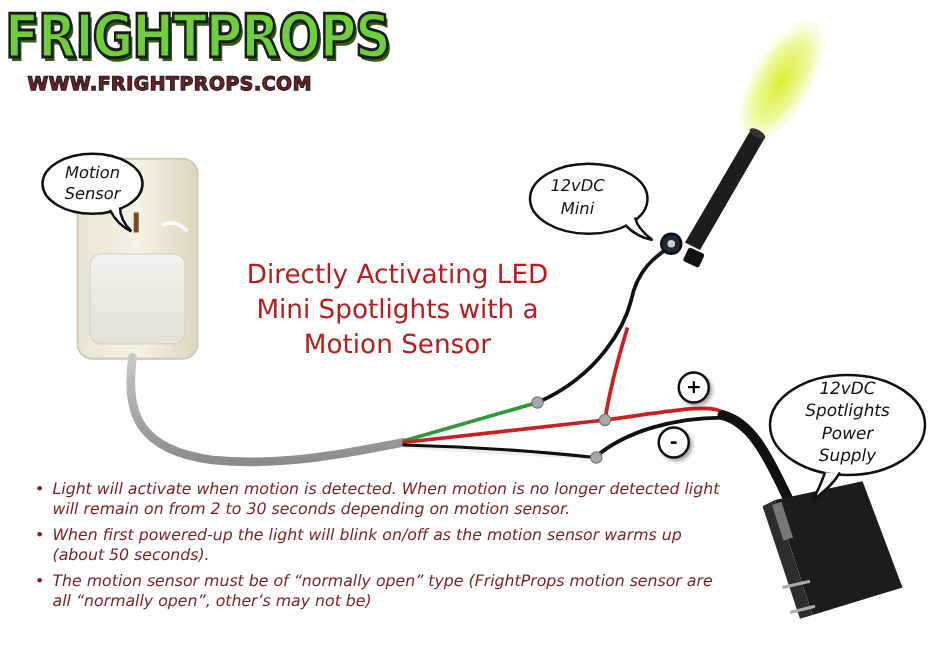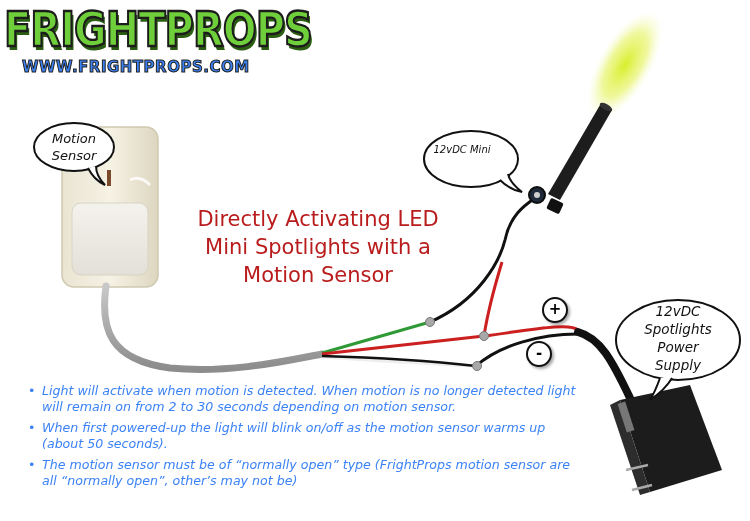--- a/index.html
+++ b/index.html
@@ -1,23 +1,23 @@
 <!DOCTYPE html>
 <html><head>
 <meta charset="utf-8">
 <style>
   html, body { margin: 0; padding: 0; background: #ffffff; }
   body { width: 750px; height: 521px; position: relative; overflow: hidden; font-family: "DejaVu Sans", sans-serif; }
   .canvas { position: absolute; left: 0; top: 0; width: 750px; height: 521px; }
   .logo { position: absolute; left: 4px; top: 2px; width: 250px; height: 78px; }
   .logo-main { position: absolute; left: 0; top: 0; font-family: "DejaVu Sans", sans-serif; font-weight: bold; font-size: 40px; letter-spacing: -1px; color: #6fcf3a; -webkit-text-stroke: 2px #1c1c1c; text-shadow: 2px 3px 0 #2b5e12; transform: scaleY(1.2); transform-origin: top left; white-space: nowrap; }
-  .logo-url { position: absolute; left: 18px; top: 56px; font-family: "DejaVu Sans", sans-serif; font-weight: bold; font-size: 15px; letter-spacing: 0.5px; color: #3b82f6; -webkit-text-stroke: 1px #222; white-space: nowrap; }
+  .logo-url { position: absolute; left: 18px; top: 56px; font-family: "DejaVu Sans", sans-serif; font-weight: bold; font-size: 15px; letter-spacing: 0.5px; color: #7f1d1d; -webkit-text-stroke: 1px #222; white-space: nowrap; }
   .title { position: absolute; left: 178px; top: 205px; width: 280px; text-align: center; font-family: "DejaVu Sans", sans-serif; font-size: 21px; line-height: 28px; color: #b91c1c; }
   .bubble-text { position: absolute; text-align: center; font-family: "DejaVu Sans", sans-serif; font-style: italic; color: #111; }
-  .bullets { position: absolute; left: 28px; top: 383px; width: 560px; margin: 0; padding: 0; list-style: none; font-family: "DejaVu Sans", sans-serif; font-style: italic; font-size: 12.6px; line-height: 15.5px; color: #3b82f6; }
+  .bullets { position: absolute; left: 28px; top: 383px; width: 560px; margin: 0; padding: 0; list-style: none; font-family: "DejaVu Sans", sans-serif; font-style: italic; font-size: 12.6px; line-height: 15.5px; color: #7f1d1d; }
   .bullets li { position: relative; padding-left: 14px; margin-bottom: 6px; }
   .bullets li::before { content: "•"; position: absolute; left: 0; top: 0; font-style: normal; }
   .pol { position: absolute; width: 22px; height: 22px; border: 2px solid #111; border-radius: 50%; background: #fff; text-align: center; font-family: "DejaVu Sans", sans-serif; font-weight: bold; font-size: 15px; line-height: 21px; box-shadow: 2px 2px 3px rgba(0,0,0,0.35); }
 </style>
 </head>
 <body>
 
 <svg class="canvas" width="750" height="521" viewBox="0 0 750 521" xmlns="http://www.w3.org/2000/svg">
   <defs>
     <linearGradient id="sensorBody" x1="0" x2="1" y1="0" y2="0">
@@ -105,21 +105,21 @@
   <div>Directly Activating LED</div>
   <div>Mini Spotlights with a</div>
   <div>Motion Sensor</div>
 </div>
 
 <div class="bubble-text" style="left:36px; top:130px; width:76px; font-size:13px; line-height:17px;">
   <div>Motion</div>
   <div>Sensor</div>
 </div>
 
-<div class="bubble-text" style="left:426px; top:141px; width:72px; font-size:10px; line-height:18px;">
+<div class="bubble-text" style="left:426px; top:141px; width:72px; font-size:13px; line-height:18px;">
   <div>12vDC Mini</div>
 </div>
 
 <div class="bubble-text" style="left:626px; top:302px; width:104px; font-size:13.5px; line-height:18px;">
   <div>12vDC</div>
   <div>Spotlights</div>
   <div>Power</div>
   <div>Supply</div>
 </div>
 

